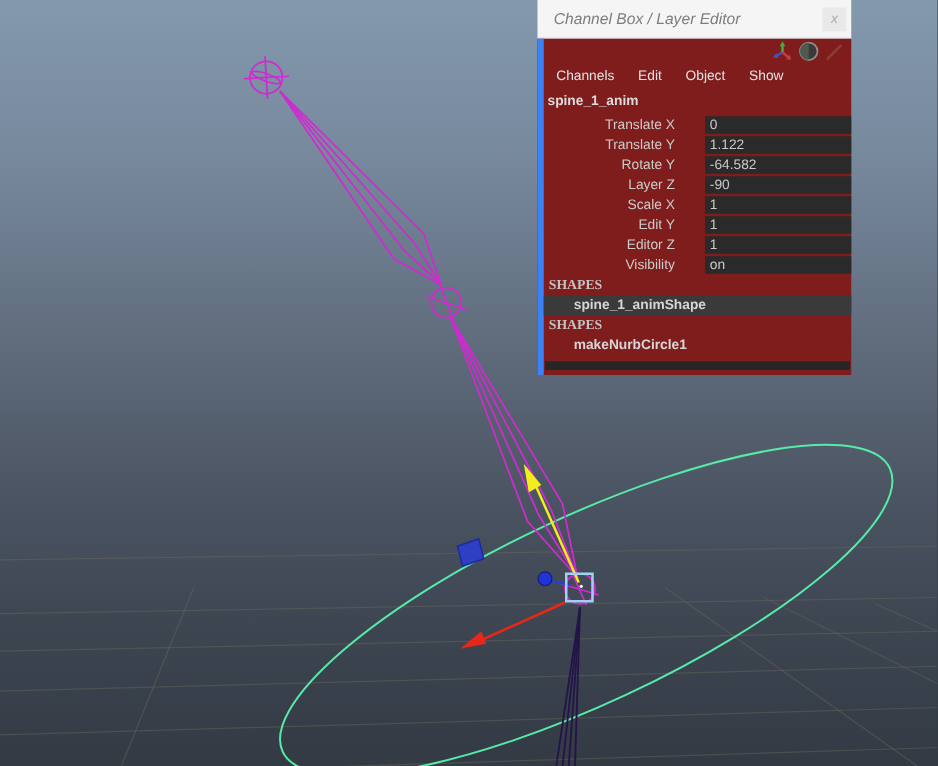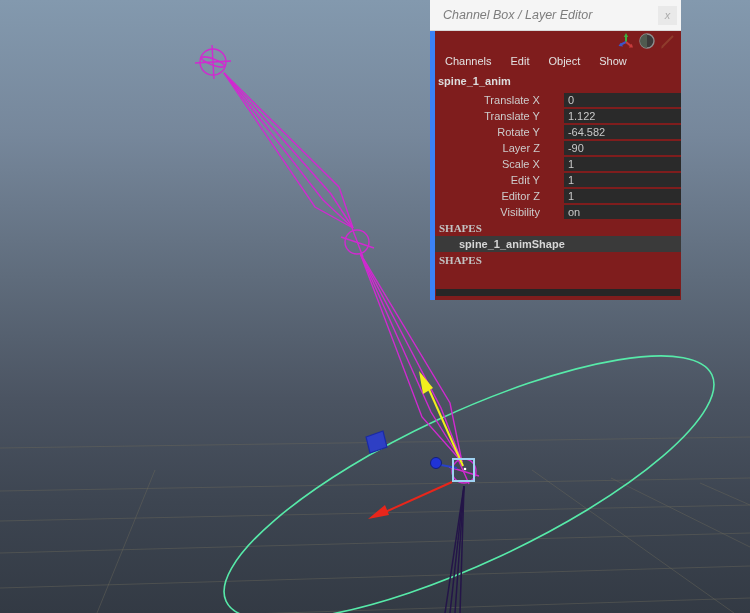--- a/index.html
+++ b/index.html
@@ -224,17 +224,18 @@
         <div class="attr-value">1</div>
       </div>
       <div class="attr-row">
         <div class="attr-label">Visibility</div>
         <div class="attr-value">on</div>
       </div>
 
       <div class="sec-header">SHAPES</div>
       <div class="sec-item selected">spine_1_animShape</div>
       <div class="sec-header">SHAPES</div>
+      <div class="sec-item">makeNurbCircle1</div>
     </div>
 
     <div class="hscroll"></div>
   </div>
 </div>
 
 </body></html>

